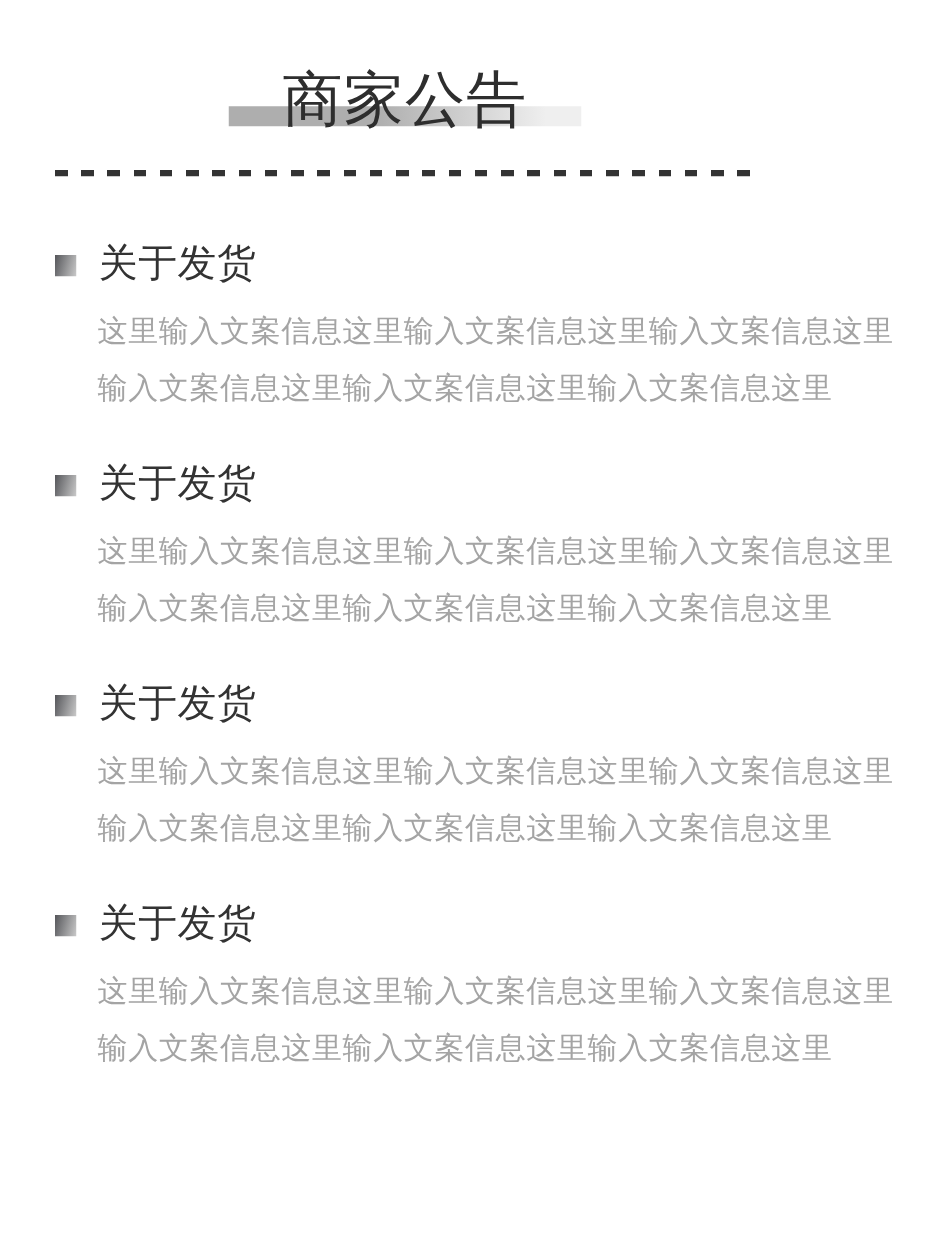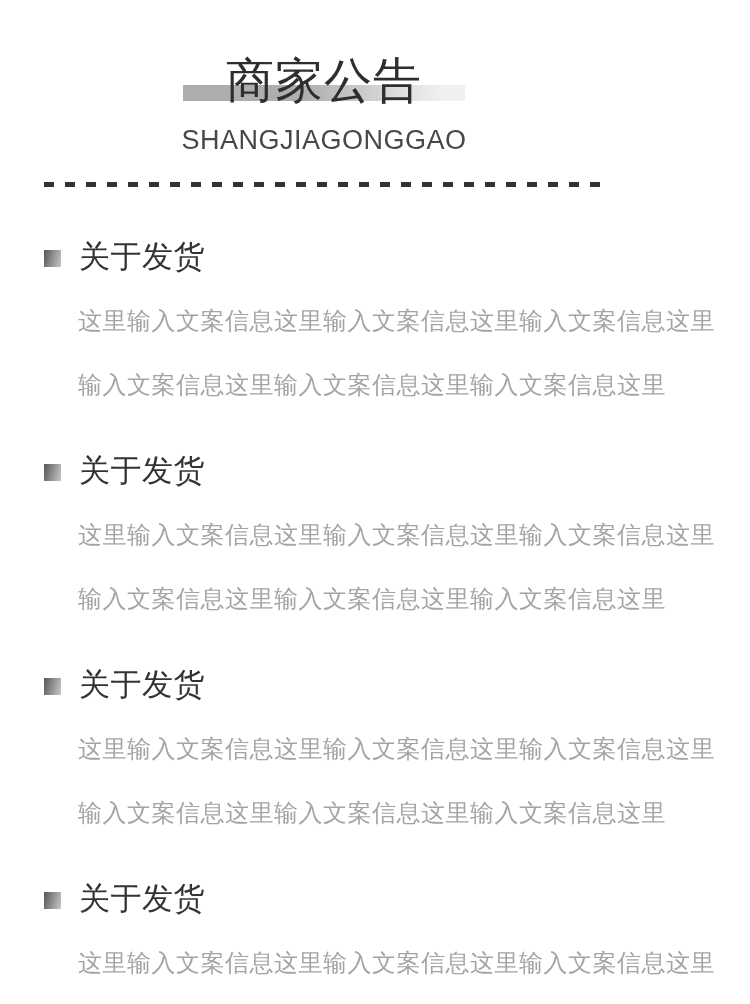--- a/index.html
+++ b/index.html
@@ -93,37 +93,36 @@
   .section-heading {
     font-size: 31px;
     line-height: 36px;
     color: var(--heading, #333333);
     letter-spacing: 0.5px;
   }
   .section-body {
     margin: 14px 0 0 34px;
     width: 640px;
     font-size: 24px;
-    line-height: 64px;
+    line-height: 45px;
     letter-spacing: 0.5px;
     color: var(--body-text, #a4a4a4);
     word-break: break-all;
   }
 </style>
 </head>
 <body>
 
 <div class="page">
 
   <div class="header">
     <div class="title-wrap">
       <span class="title-bar"></span>
       <h1 class="title">商家公告</h1>
     </div>
-    <div class="subtitle">SHANGJIAGONGGAO</div>
   </div>
 
   <div class="divider"></div>
 
   <div class="sections">
     <div class="section">
       <div class="section-head">
         <span class="bullet"></span>
         <span class="section-heading">关于发货</span>
       </div>

